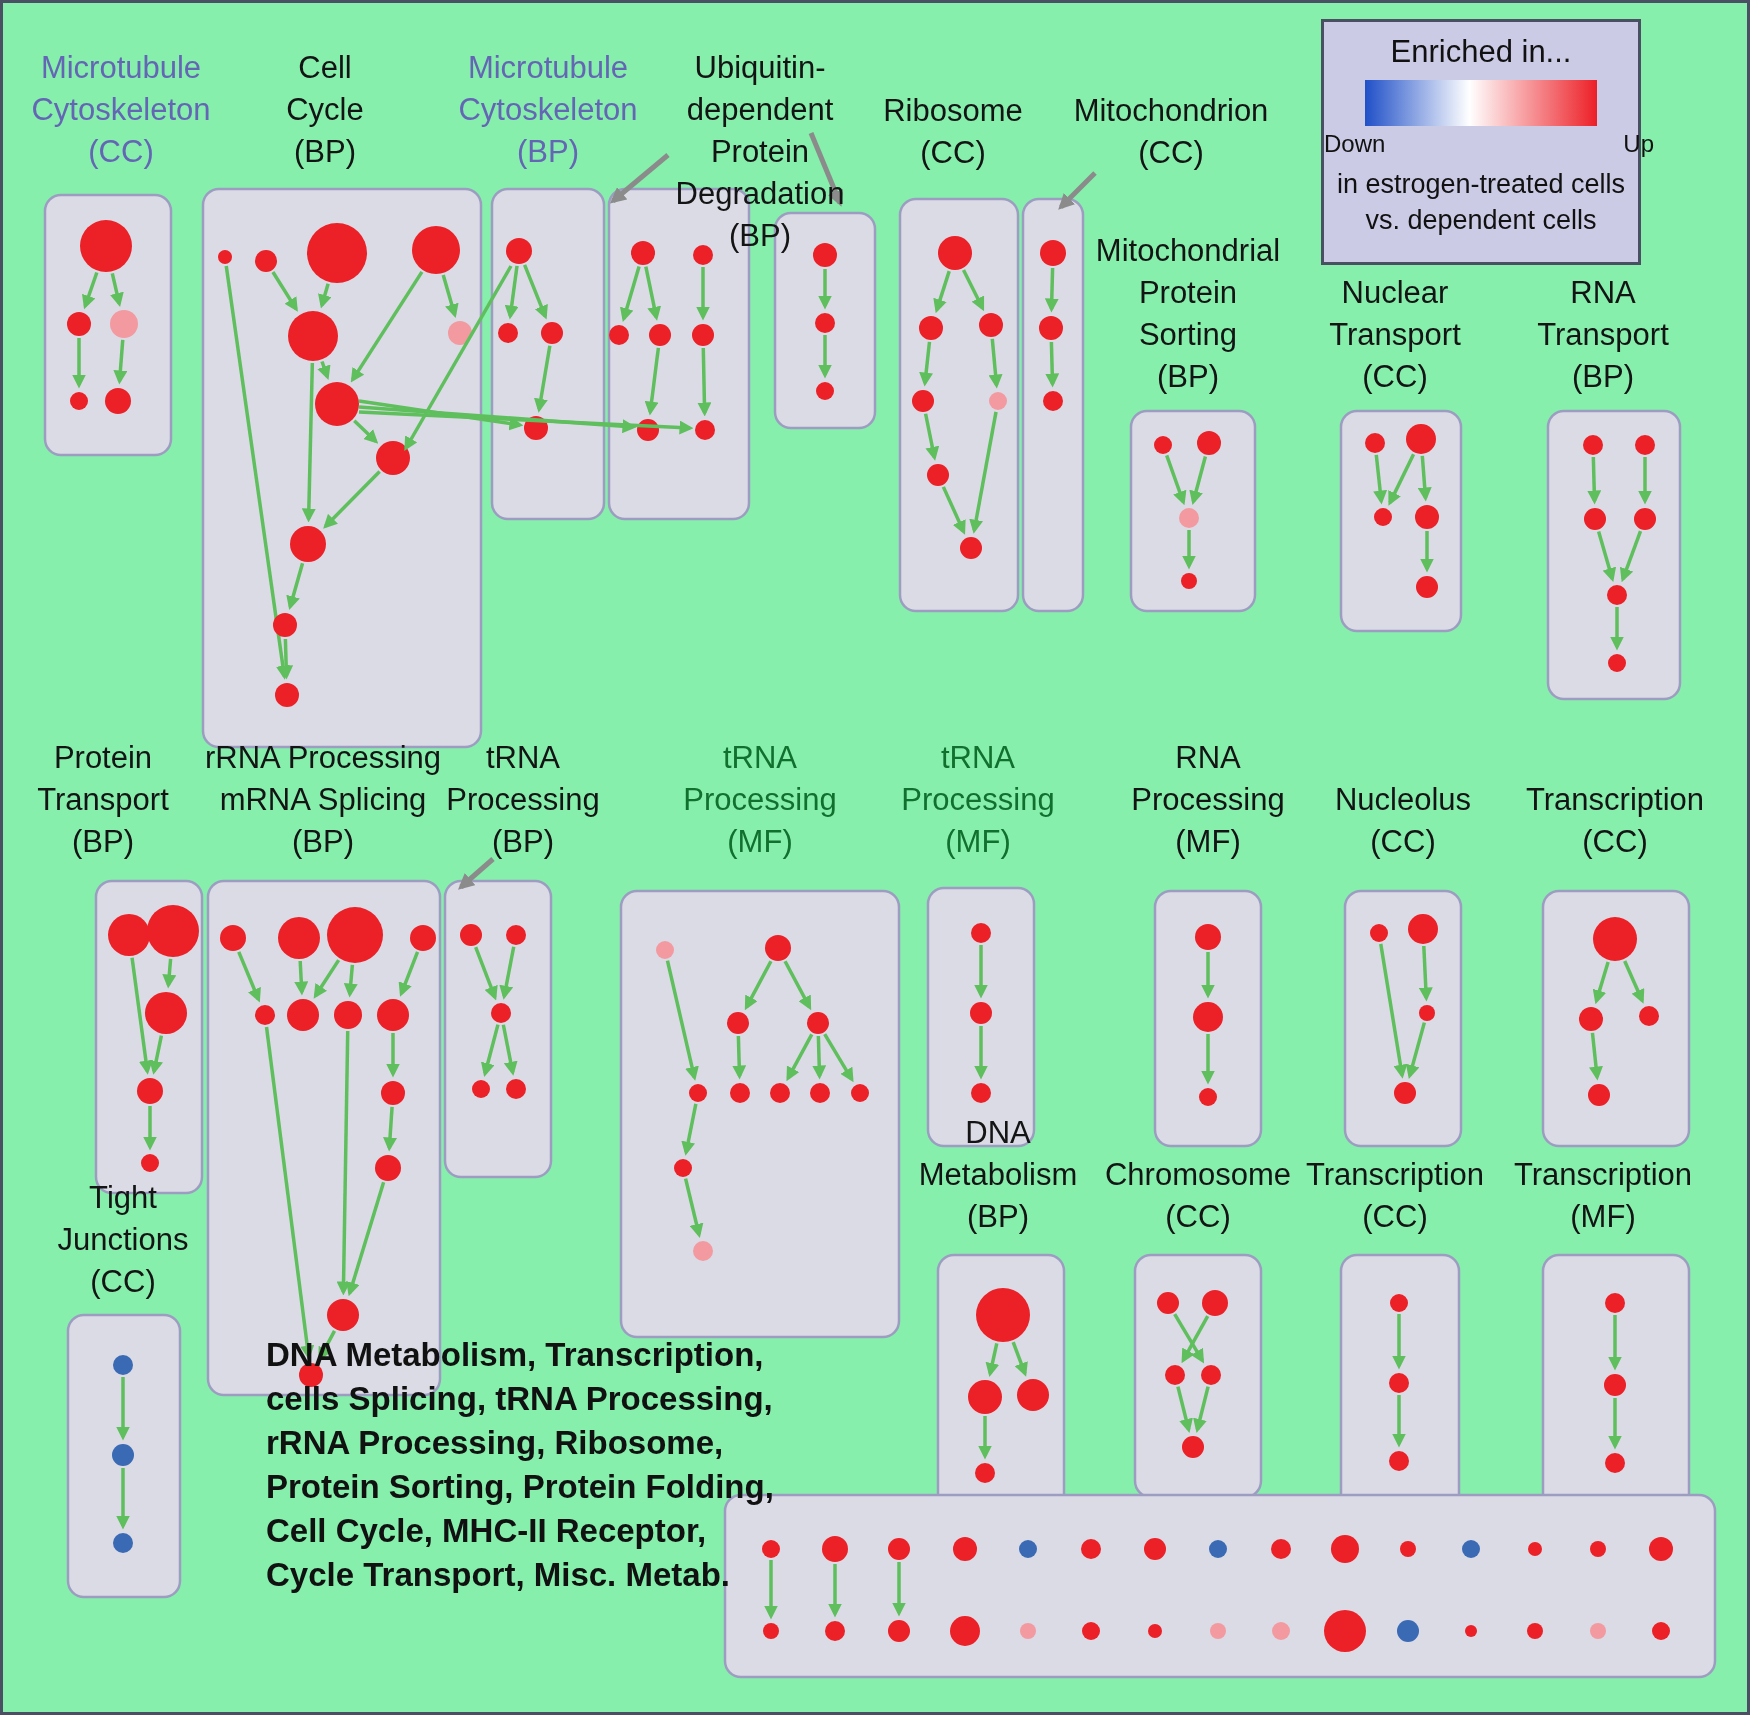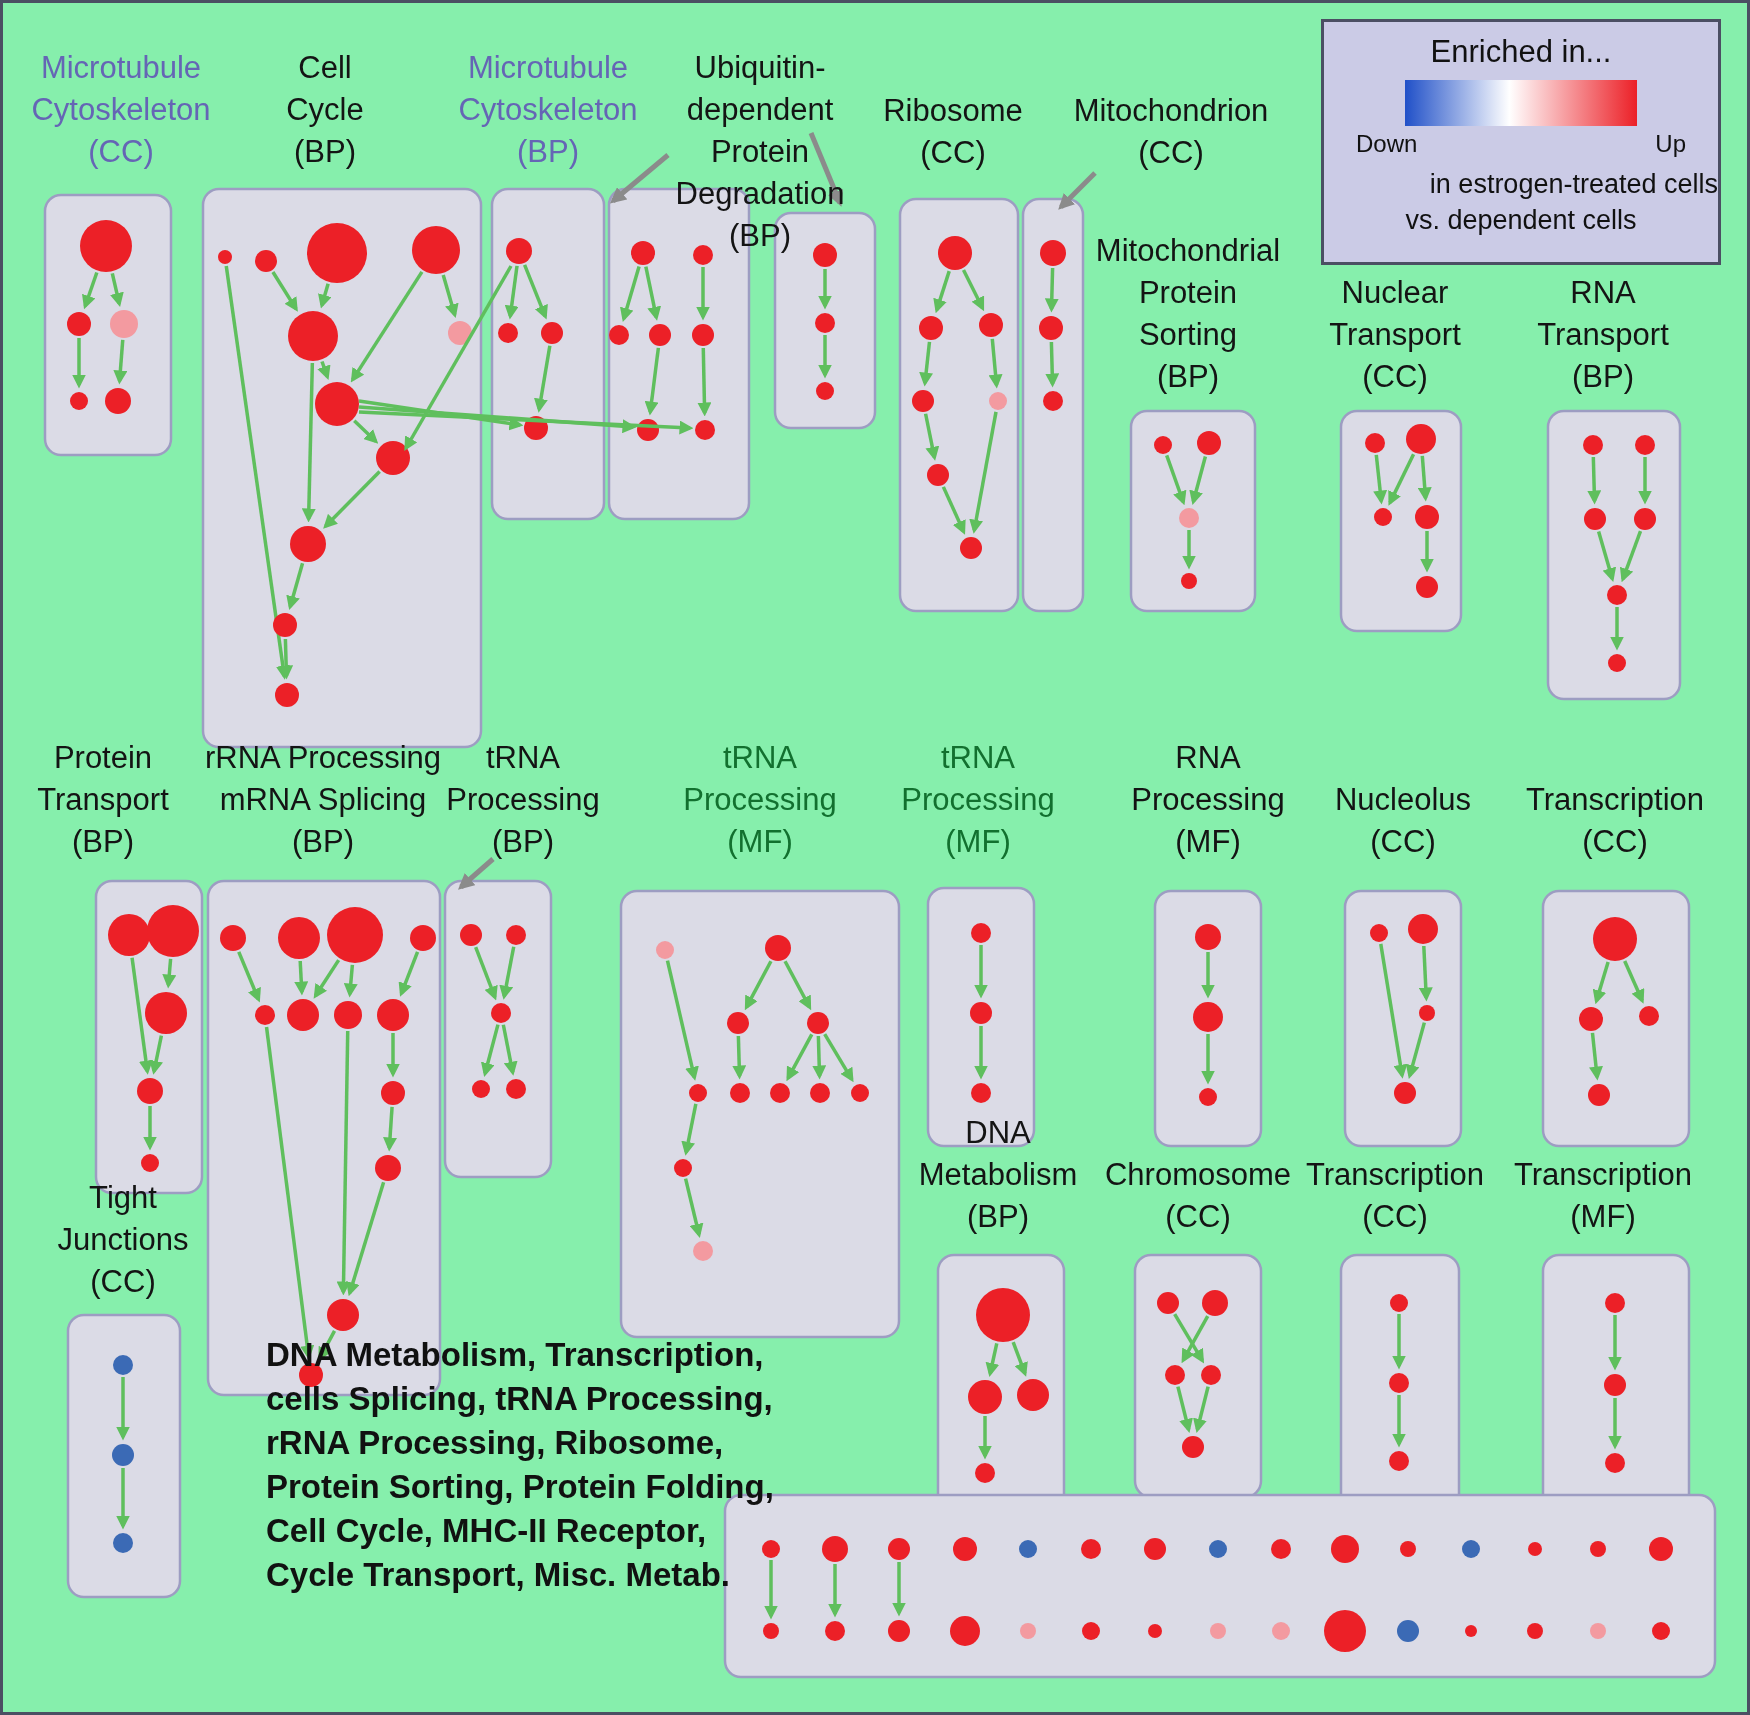--- a/index.html
+++ b/index.html
@@ -4,28 +4,28 @@
 <style>
   html,body{margin:0;padding:0;background:#b9b9d6;}
   .figure{position:relative;width:1750px;height:1715px;background:#86efac;
           border:3px solid #4b4f63;box-sizing:border-box;overflow:hidden;
           font-family:"Liberation Sans",sans-serif;}
   svg#graph{position:absolute;left:0;top:0;}
   .box{fill:#dbdbe6;stroke:#9d9dc2;stroke-width:2.5;}
   .edge{stroke:#5fbf5d;stroke-width:3.5;fill:none;}
   .pointer{stroke:#8b8b8b;stroke-width:5;fill:none;}
   .lbl{font-family:"Liberation Sans",sans-serif;font-size:31px;text-anchor:middle;}
-  .legend{position:absolute;left:1318px;top:16px;width:400px;height:246px;
+  .legend{position:absolute;left:1318px;top:16px;width:320px;height:246px;
           border:3px solid #4b4f63;box-sizing:border-box;background:#cbcbe6;
           text-align:center;color:#111;}
   .legend-title{font-size:31px;margin-top:12px;}
   .legend-bar{width:232px;height:46px;margin:10px auto 0;}
   .legend-updown{display:flex;justify-content:space-between;width:330px;margin:4px auto 0;font-size:24px;}
   .legend-sub{font-size:27px;line-height:36px;}
-  .legend-sub.first{margin-top:8px;text-align:right;}
+  .legend-sub.first{margin-top:8px;}
   .side-text{position:absolute;left:263px;top:1330px;font-size:33px;line-height:44px;color:#111;font-weight:bold;}
 </style>
 </head>
 <body>
 
 <div class="figure">
 
   <svg id="graph" width="1750" height="1715" viewBox="0 0 1750 1715">
     <defs>
       <marker id="ag" viewBox="0 0 10 10" refX="7.5" refY="5" markerWidth="4" markerHeight="4" orient="auto">

